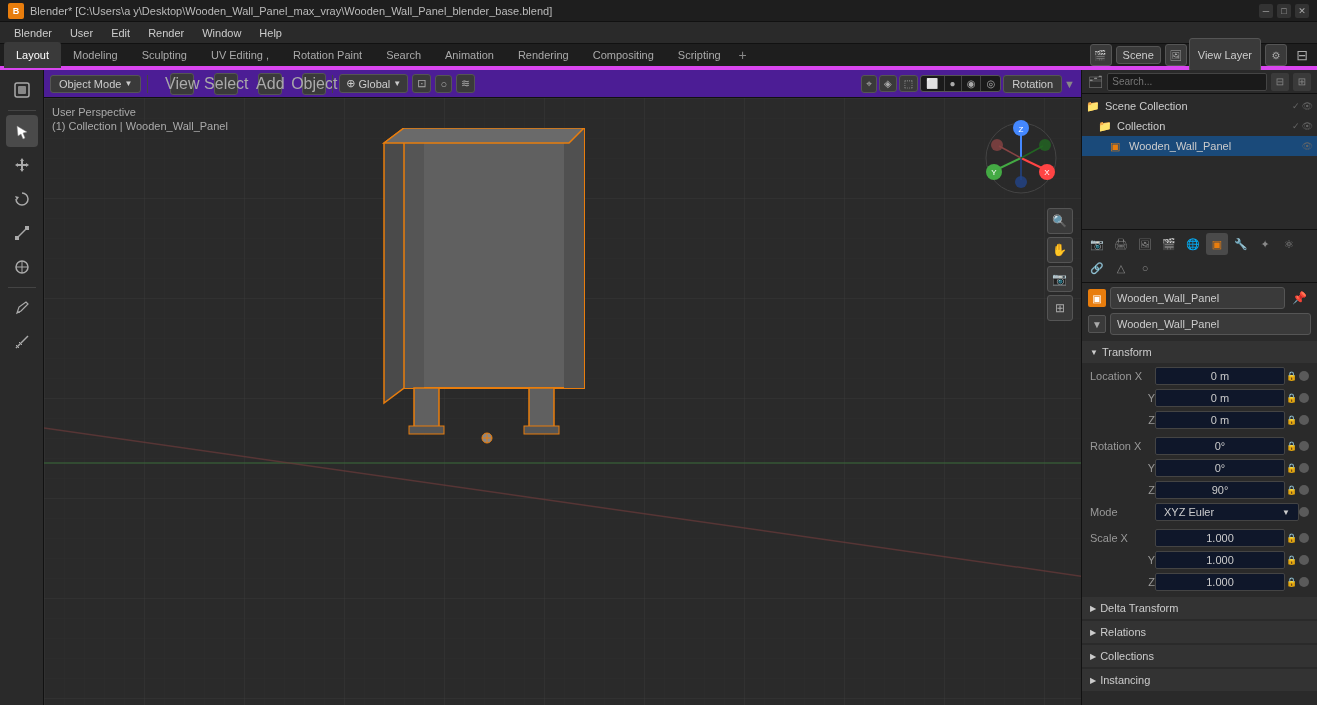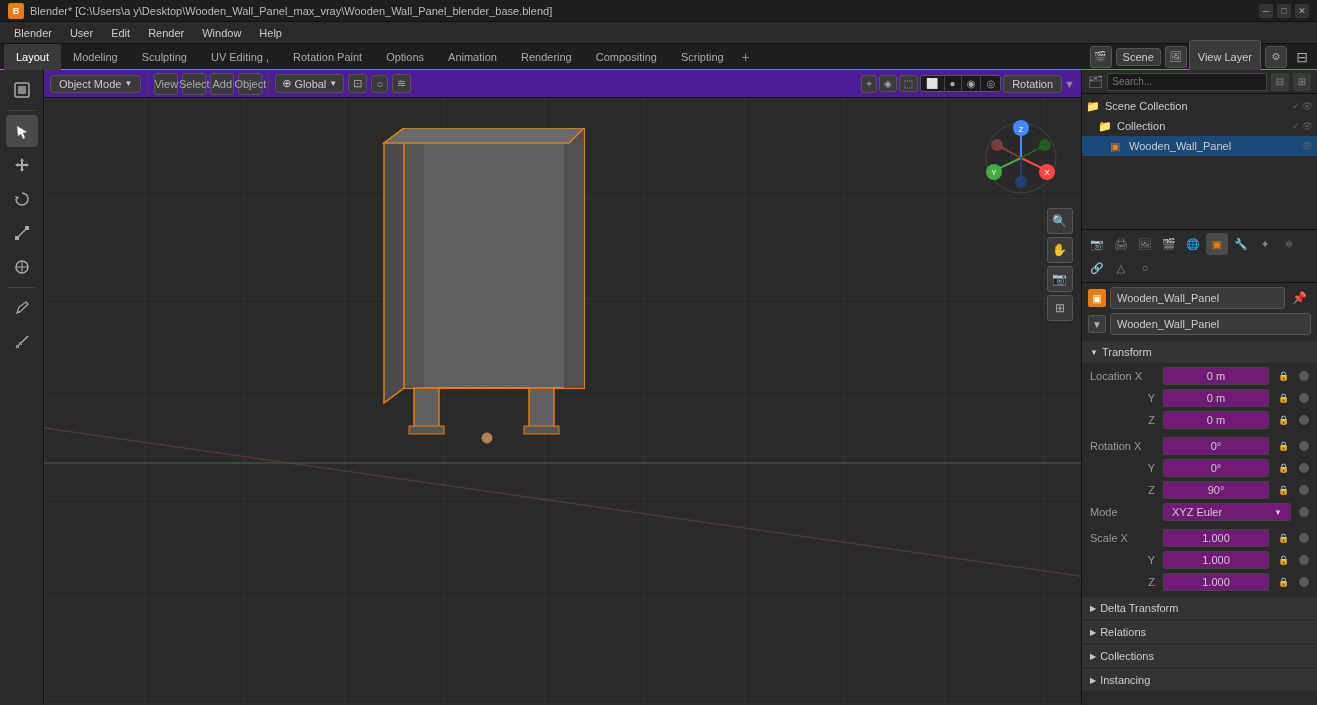--- a/index.html
+++ b/index.html
@@ -65,21 +65,21 @@
       cursor: pointer;
       border-radius: 3px;
     }
 
     
     .workspace-tabs {
       height: 26px;
       background: #1e1e1e;
       display: flex;
       align-items: center;
-      border-bottom: 1px solid #d946ef;
+      border-bottom: 4px solid #d946ef;
       padding: 0 4px;
     }
     .workspace-tab {
       padding: 4px 12px;
       font-size: 11px;
       color: #aaa;
       cursor: pointer;
       border-radius: 3px 3px 0 0;
       height: 26px;
       display: flex; align-items: center;
@@ -172,21 +172,21 @@
       display: flex; align-items: center; gap: 3px;
     }
     .dropdown-arrow { font-size: 8px; }
 
     .vp-header-btn {
       width: 24px; height: 22px;
       background: #3a3a3a;
       border: 1px solid #555;
       border-radius: 3px;
       display: flex; align-items: center; justify-content: center;
-      cursor: pointer; color: #aaa; font-size: 11px;
+      cursor: pointer; color: #aaa; font-size: 16px; margin-left: 16px;
     }
     .vp-header-sep { width: 1px; height: 18px; background: #444; margin: 0 2px; }
     .vp-header-right { margin-left: auto; display: flex; align-items: center; gap: 4px; }
 
     
     .viewport-canvas {
       position: relative;
       width: 100%;
       height: calc(100% - 28px);
       background: radial-gradient(ellipse at center, #2e2e2e 0%, #1a1a1a 100%);
@@ -336,32 +336,32 @@
       color: #ccc;
       gap: 4px;
     }
     .prop-section-arrow { font-size: 8px; }
 
     .prop-row {
       display: flex;
       align-items: center;
       height: 22px;
       padding: 0 8px;
-      gap: 8px;
+      gap: 0;
     }
     .prop-label {
       width: 65px;
       font-size: 11px;
       color: #999;
       flex-shrink: 0;
     }
     .prop-value {
       flex: 1;
       height: 18px;
-      background: #701a75;
+      background: #0f172a;
       border: 1px solid #444;
       border-radius: 2px;
       display: flex; align-items: center; justify-content: center;
       font-size: 11px;
       color: #ccc;
       cursor: pointer;
       position: relative;
     }
     .prop-lock {
       width: 14px;
@@ -404,21 +404,21 @@
   <div class="menu-item">Window</div>
   <div class="menu-item">Help</div>
 </div>
 
 <div class="workspace-tabs">
   <div class="workspace-tab active">Layout</div>
   <div class="workspace-tab">Modeling</div>
   <div class="workspace-tab">Sculpting</div>
   <div class="workspace-tab">UV Editing ,</div>
   <div class="workspace-tab">Rotation Paint</div>
-  <div class="workspace-tab">Options</div>
+  <div class="workspace-tab">Search</div>
   <div class="workspace-tab">Animation</div>
   <div class="workspace-tab">Rendering</div>
   <div class="workspace-tab">Compositing</div>
   <div class="workspace-tab">Scripting</div>
   <div class="workspace-tab-plus">+</div>
   <div class="workspace-right">
 
     <div style="width:22px;height:22px;background:#3a3a3a;border-radius:3px;display:flex;align-items:center;justify-content:center;font-size:10px;color:#aaa;border:1px solid #555;cursor:pointer;">🎬</div>
     <div class="scene-selector">Scene</div>
     <div style="display:flex;align-items:center;gap:2px;">
@@ -567,20 +567,24 @@
 
         <rect x="35" y="298" width="35" height="8" fill="#555" stroke="#e87d0d" stroke-width="1"></rect>
 
         <rect x="150" y="298" width="35" height="8" fill="#555" stroke="#e87d0d" stroke-width="1"></rect>
 
         <circle cx="113" cy="310" r="5" fill="#888" stroke="#e87d0d" stroke-width="1"></circle>
         <line x1="108" y1="310" x2="118" y2="310" stroke="#e87d0d" stroke-width="1"></line>
         <line x1="113" y1="305" x2="113" y2="315" stroke="#e87d0d" stroke-width="1"></line>
       </svg>
 
+      <div class="viewport-info">
+        <div>User Perspective</div>
+        <div>(1) Collection | Wooden_Wall_Panel</div>
+      </div>
 
       <div class="nav-gizmo">
         <svg width="80" height="80" viewBox="0 0 80 80" xmlns="http://www.w3.org/2000/svg">
 
           <circle cx="40" cy="40" r="35" fill="#2a2a2a" fill-opacity="0.7" stroke="#444" stroke-width="1"></circle>
 
           <line x1="40" y1="40" x2="40" y2="12" stroke="#4488ff" stroke-width="2"></line>
           <circle cx="40" cy="10" r="8" fill="#4488ff"></circle>
           <text x="40" y="14" text-anchor="middle" font-size="8" fill="white" font-family="Arial">Z</text>
 

